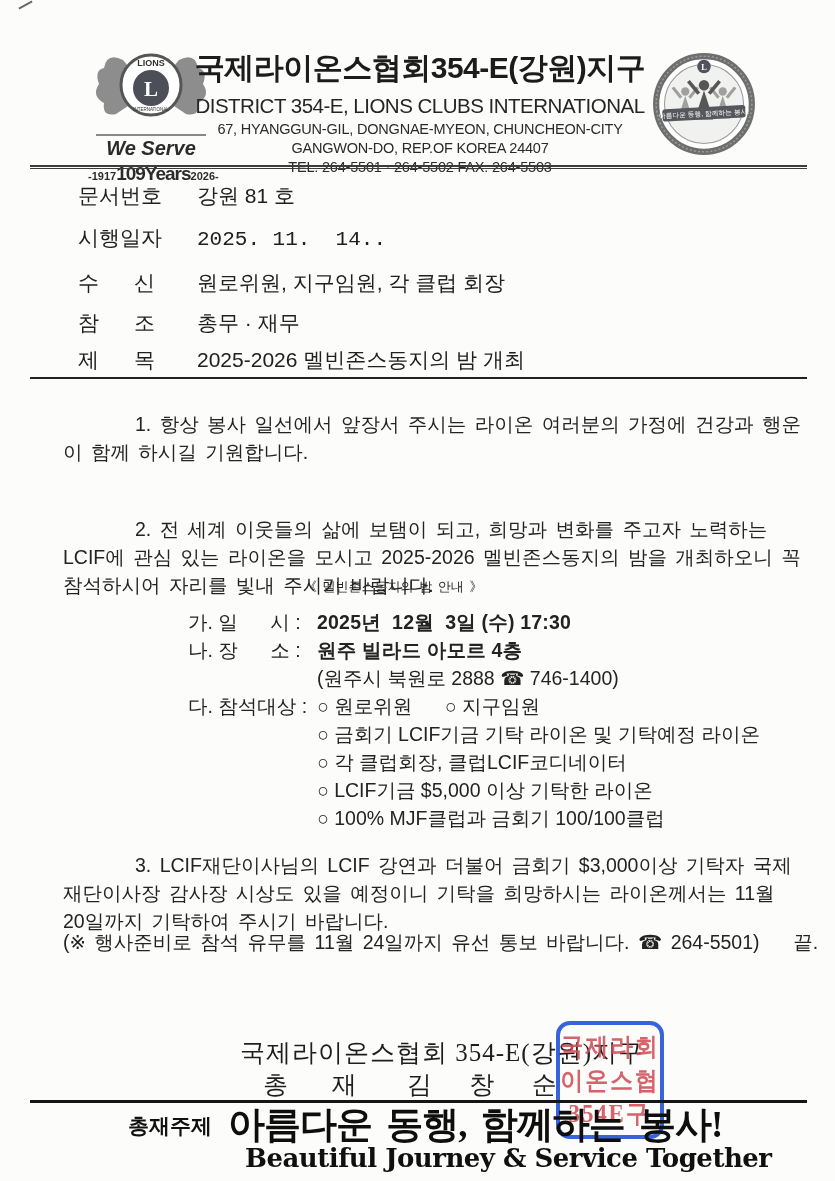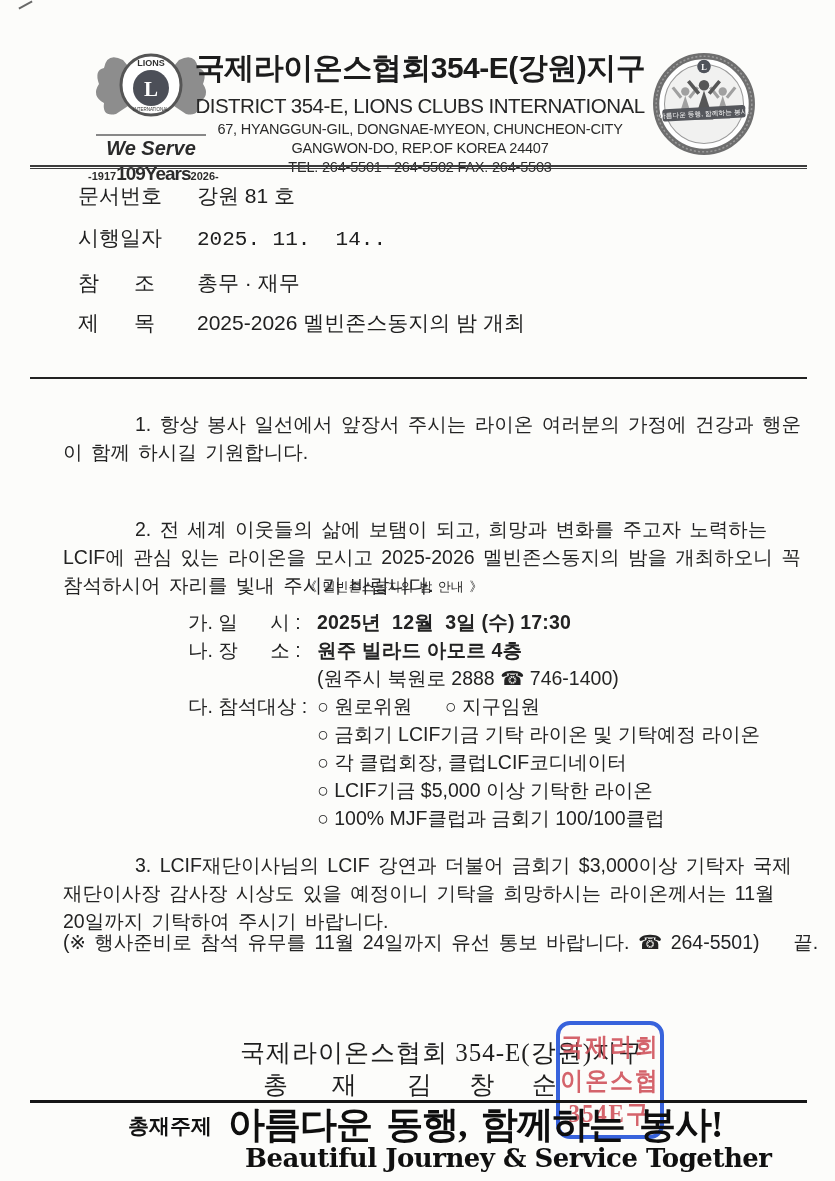--- a/index.html
+++ b/index.html
@@ -127,20 +127,21 @@
         <text x="50" y="61.5" font-size="6.5" fill="#ffffff" text-anchor="middle" font-family="Liberation Sans, sans-serif">아름다운 동행, 함께하는 봉사!</text>
       </g>
     </svg>
   </div>
 
   <div class="double-rule"></div>
 
   <div class="meta">
     <div class="meta-row"><span class="meta-label">문서번호</span><span class="meta-value">강원 81 호</span></div>
     <div class="meta-row"><span class="meta-label">시행일자</span><span class="meta-value">2025. 11.  14..</span></div>
+    <div class="meta-row"><span class="meta-label">수      신</span><span class="meta-value">원로위원, 지구임원, 각 클럽 회장</span></div>
     <div class="meta-row"><span class="meta-label">참      조</span><span class="meta-value">총무 · 재무</span></div>
     <div class="meta-row"><span class="meta-label">제      목</span><span class="meta-value">2025-2026 멜빈존스동지의 밤 개최</span></div>
   </div>
 
   <div class="title-rule"></div>
 
   <div class="para indent p1">1. 항상 봉사 일선에서 앞장서 주시는 라이온 여러분의 가정에 건강과 행운
 이 함께 하시길 기원합니다.</div>
   <div class="para indent p2">2. 전 세계 이웃들의 삶에 보탬이 되고, 희망과 변화를 주고자 노력하는
 LCIF에 관심 있는 라이온을 모시고 2025-2026 멜빈존스동지의 밤을 개최하오니 꼭

